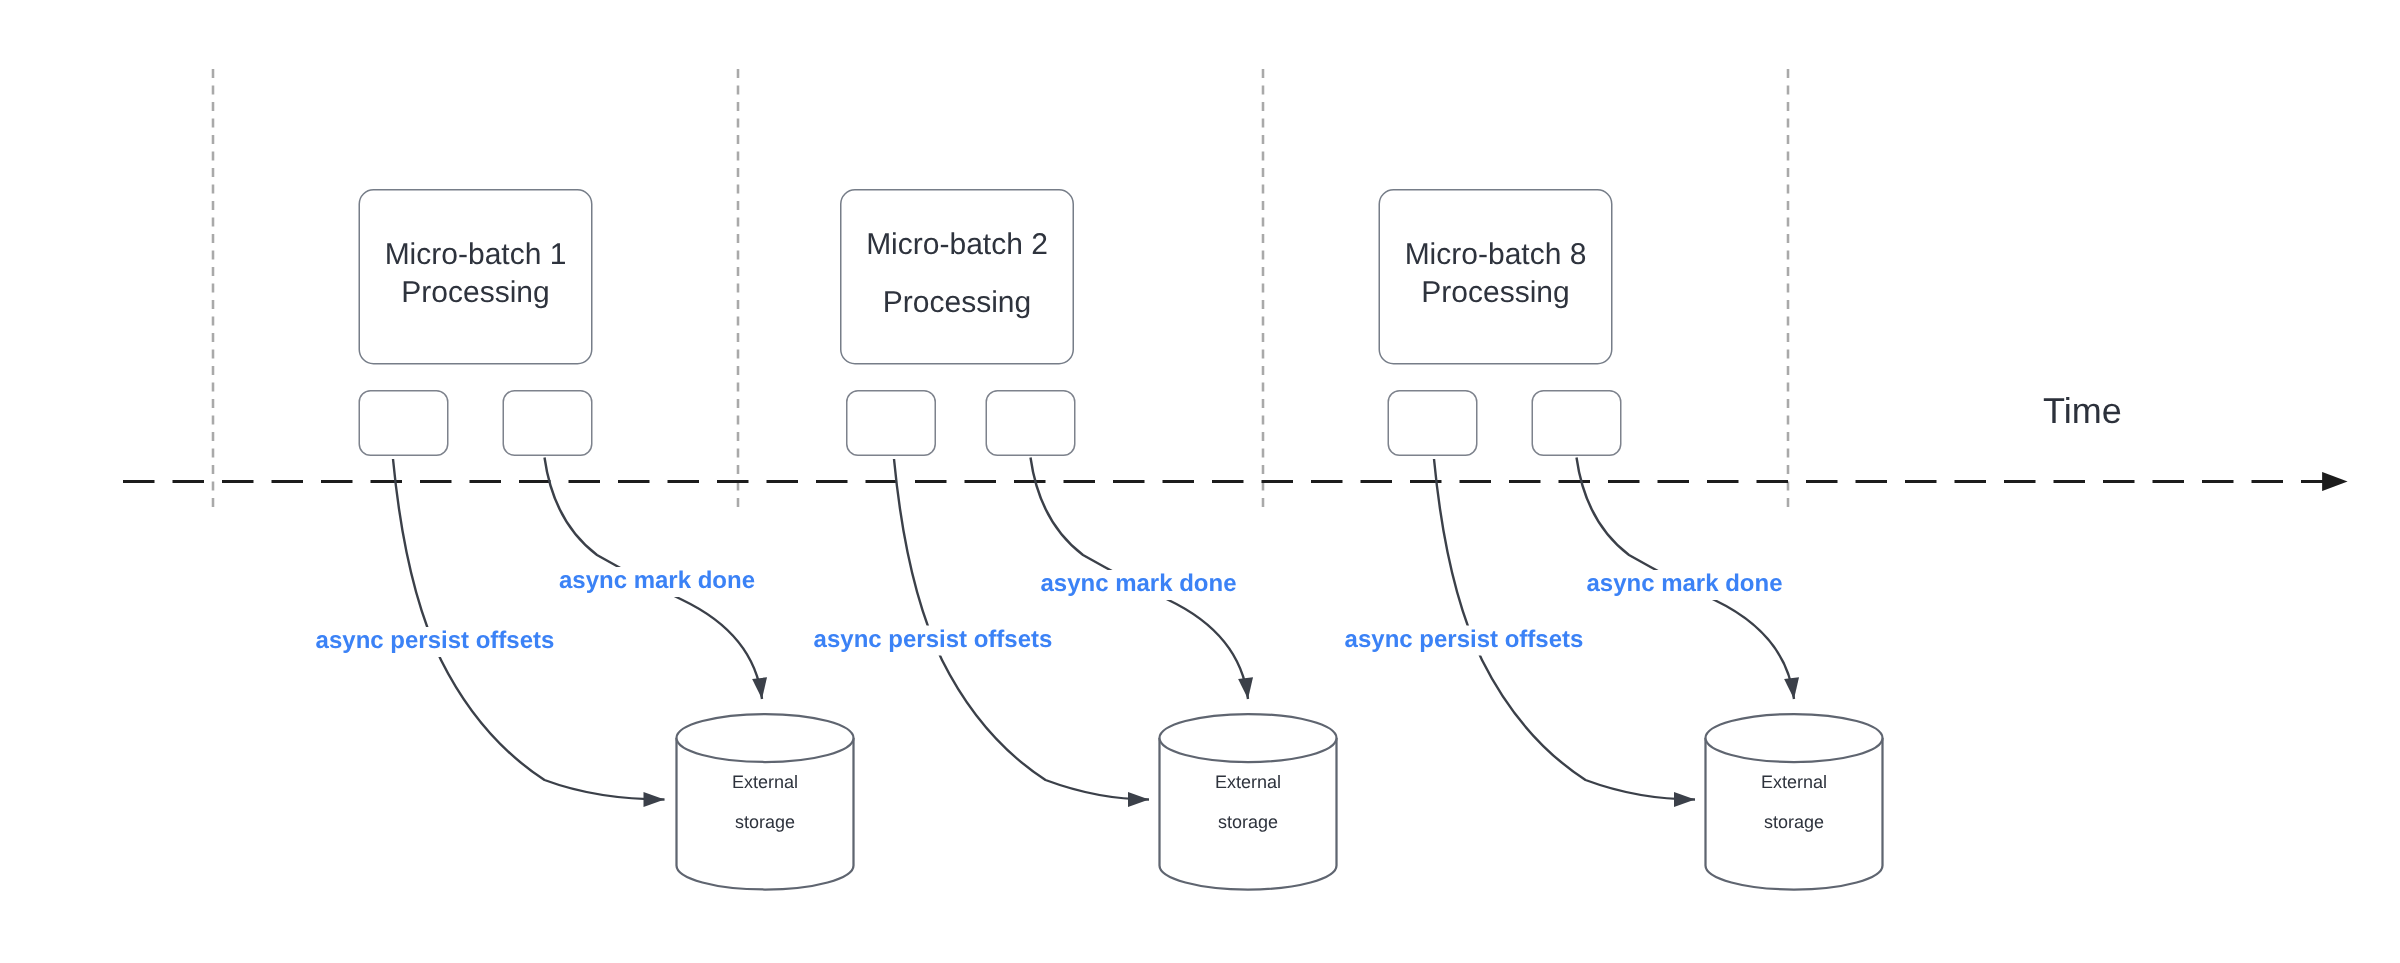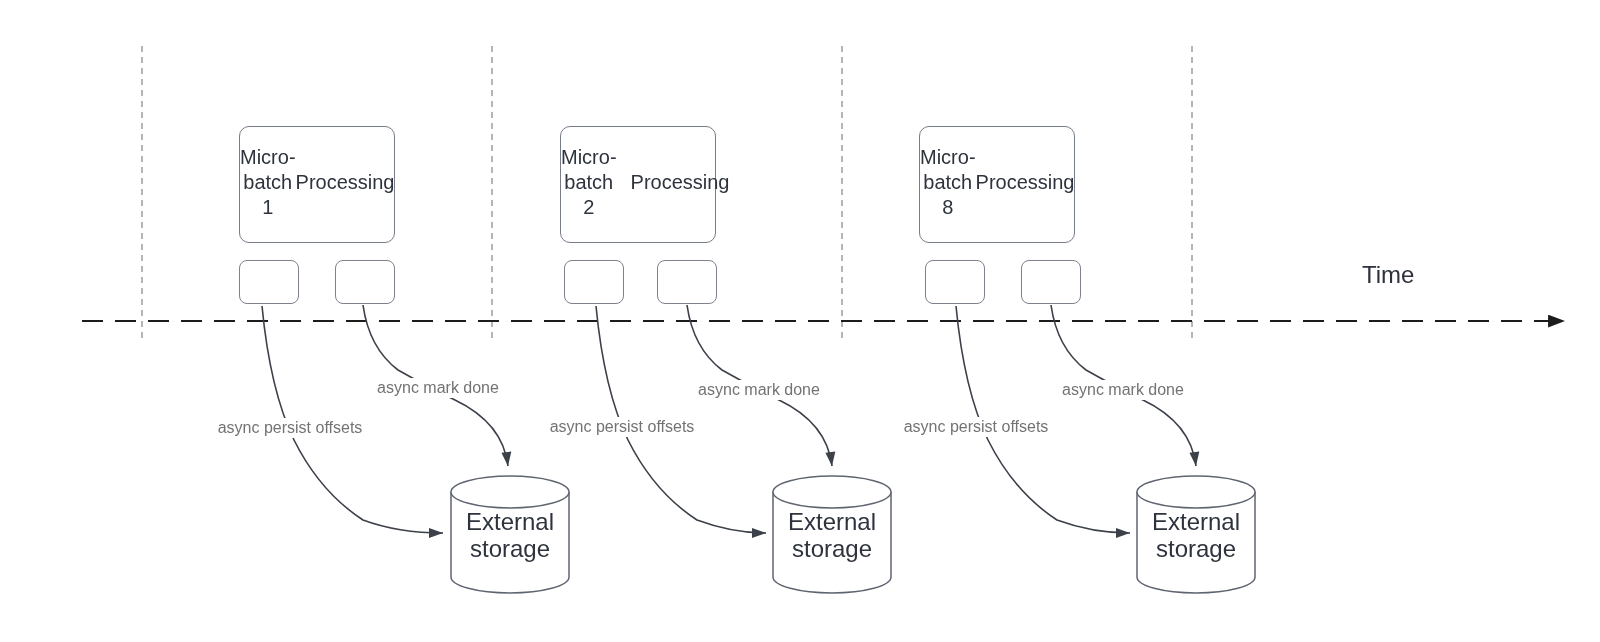--- a/index.html
+++ b/index.html
@@ -10,47 +10,47 @@
     font-family:"Liberation Sans", sans-serif;
     overflow:hidden;
   }
   .layer{position:absolute;left:0;top:0;}
   .mb-box{
     position:absolute;
     width:156px;height:117px;
     border:1.5px solid #767d88;
     border-radius:10px;
     background:#ffffff;
-    display:flex;
-    align-items:center;
+    display:flex;flex-direction:column;
+    align-items:center;justify-content:center;
     padding-bottom:4px;box-sizing:border-box;
     font-size:20px;line-height:25px;
     color:#2e333d;text-align:center;
   }
   .task-rect{
     position:absolute;
     width:60px;height:44px;
     border:1.5px solid #7d828c;
     border-radius:8px;
     background:#ffffff;
     box-sizing:border-box;
   }
   .conn-label{
     position:absolute;
     transform:translate(-50%,-50%);
     background:#ffffff;
     padding:1px 4px;
-    font-size:16px;font-weight:normal;
-    color:#737373;white-space:nowrap;
+    font-size:16px;font-weight:bold;
+    color:#3b82f6;white-space:nowrap;
   }
   .storage-label{
     position:absolute;
     width:118px;
     text-align:center;
-    font-size:24px;line-height:27px;
+    font-size:12px;line-height:27px;
     color:#2e333d;
   }
   .time-label{
     position:absolute;
     font-size:24px;color:#2c313b;
   }
 </style>
 </head>
 <body>
 

